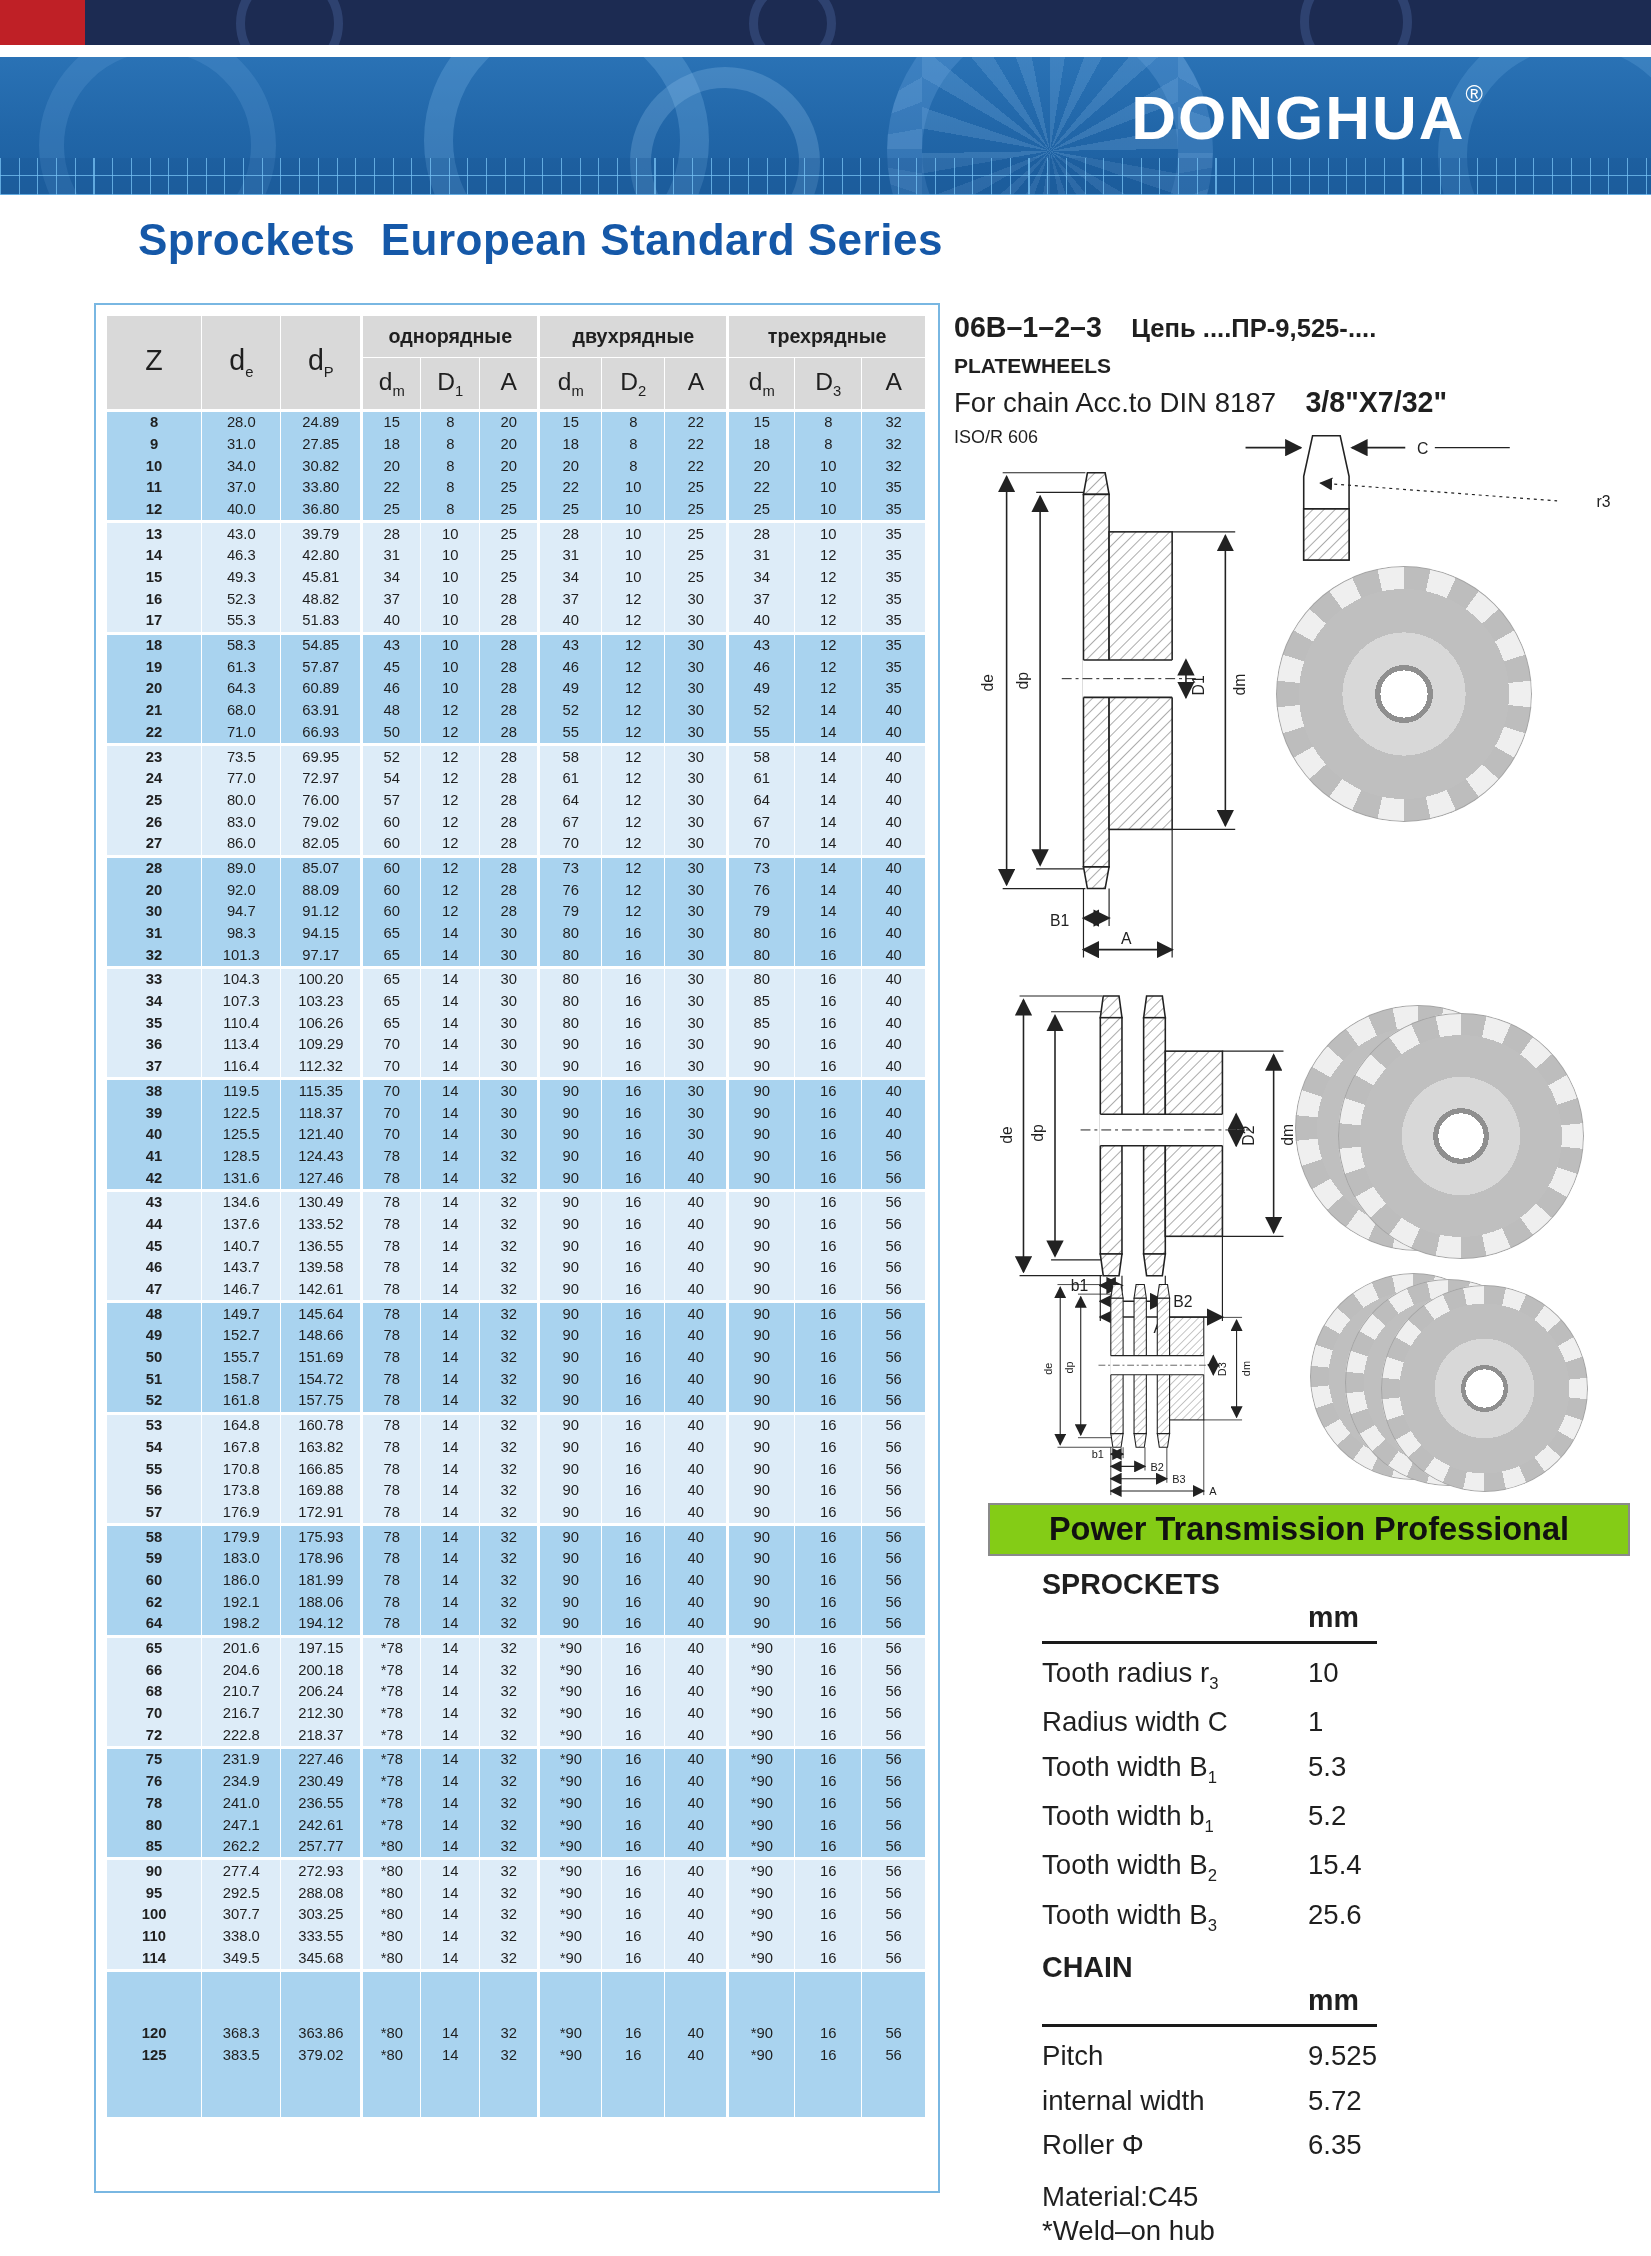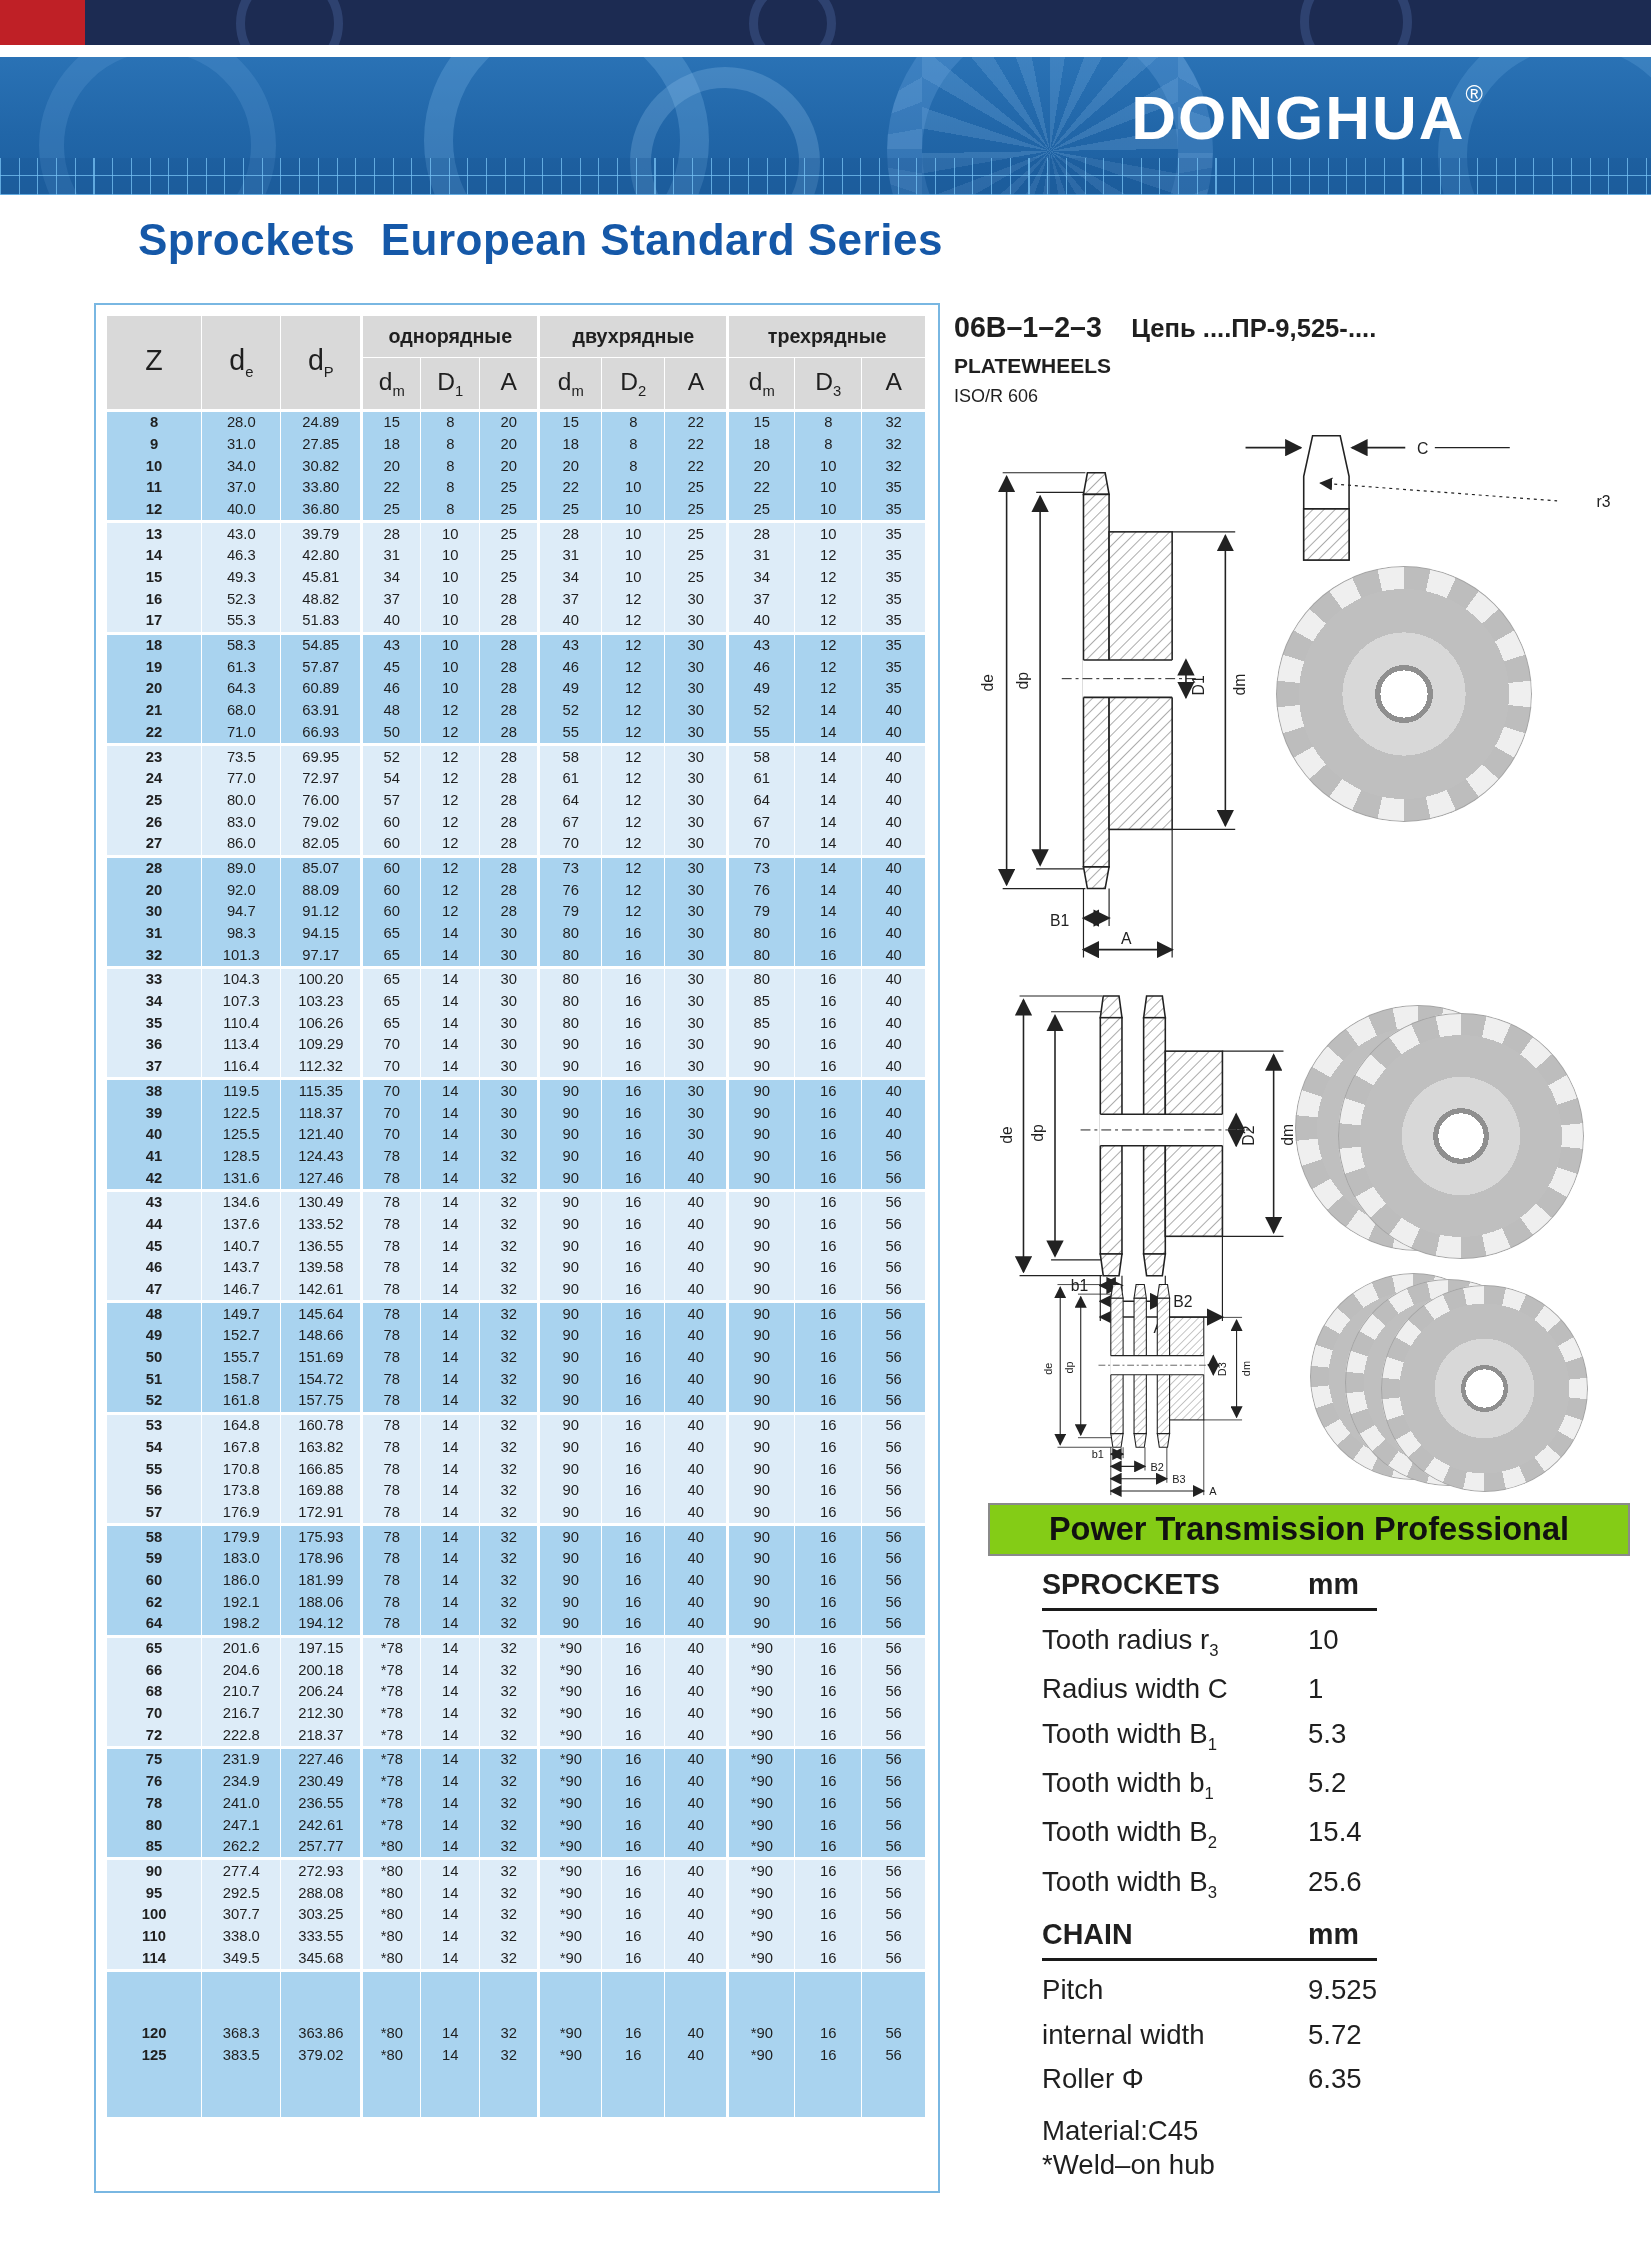--- a/index.html
+++ b/index.html
@@ -66,21 +66,21 @@
   .gearwheel{position:absolute;border-radius:50%;
     background:radial-gradient(circle,#ffffff 0 13%,#8f8f8f 13% 16%,#d8d8d8 16% 34%,#bfbfbf 34% 58%,rgba(0,0,0,0) 58%),
                repeating-conic-gradient(#bdbdbd 0deg 12deg,#efefef 12deg 24deg);
     box-shadow:inset 0 0 0 1px #a5a5a5;}
 
   
   .power-banner{position:absolute;left:988px;top:1503px;width:638px;height:49px;background:#84cc16;
        border:2px solid #8a8a8a;display:flex;align-items:center;justify-content:center;
        font-size:32.5px;font-weight:bold;color:#111;}
   .specs{position:absolute;left:1042px;top:1568px;width:335px;font-size:27.6px;}
-  .spec-head{display:flex;font-size:28.6px;font-weight:bold;border-bottom:3px solid #1a1a1a;padding-bottom:6.9px;}
+  .spec-head{display:flex;font-size:28.6px;font-weight:bold;border-bottom:3px solid #1a1a1a;padding-bottom:6.9px;flex-direction:column;}
   .spec-head .unit{margin-left:auto;width:69px;}
   .spec-row{display:flex;margin:12.8px 0;}
   .spec-label{flex:1;}
   .spec-label sub{font-size:16.7px;}
   .spec-value{width:69px;}
   .chain-head{margin-top:15.8px;}
   .material{margin-top:19.7px;}
   .weld{margin-top:2px;}
 </style>
 </head>
@@ -1212,20 +1212,24 @@
         </tbody>
       </table>
   </div>
 
   <div class="info">
     <div class="l1">
       <span class="model">06B–1–2–3</span>
       <span class="ru">Цепь ....ПР-9,525-....</span>
     </div>
     <div class="ptype">PLATEWHEELS</div>
+    <div class="l3">
+      <span>For chain Acc.to DIN 8187</span>
+      <span class="size">3/8"X7/32"</span>
+    </div>
     <div class="iso">ISO/R 606</div>
   </div>
 
   <svg class="diag" style="left:1210px;top:422px" width="428" height="140" viewBox="0 0 434 142">
     <defs>
       <pattern id="hatch" width="8" height="8" patternUnits="userSpaceOnUse" patternTransform="rotate(45)">
         <rect width="8" height="8" fill="#fff"></rect>
           <line x1="0" y1="0" x2="0" y2="8" stroke="#666" stroke-width="1.1"></line>
       </pattern>
       <marker id="arr" viewBox="0 0 10 10" refX="9" refY="5" markerWidth="11" markerHeight="11" orient="auto-start-reverse">

